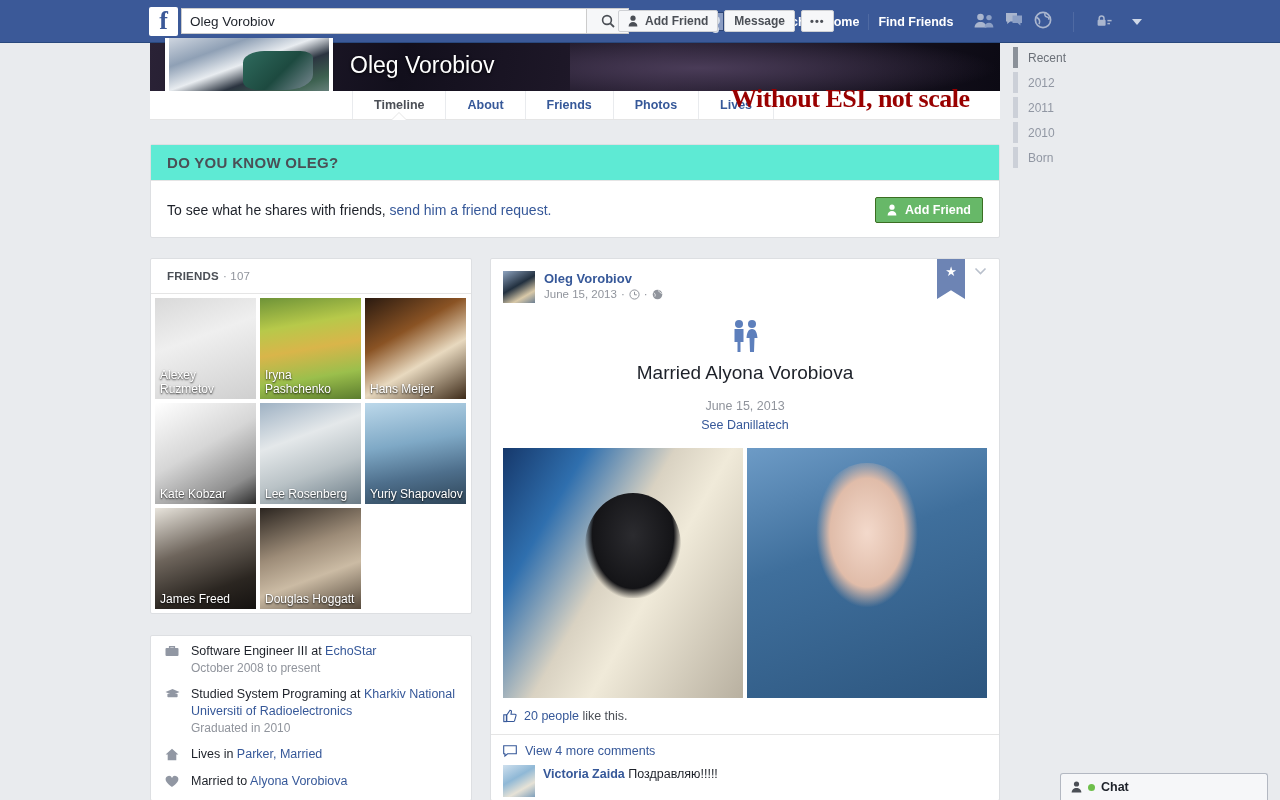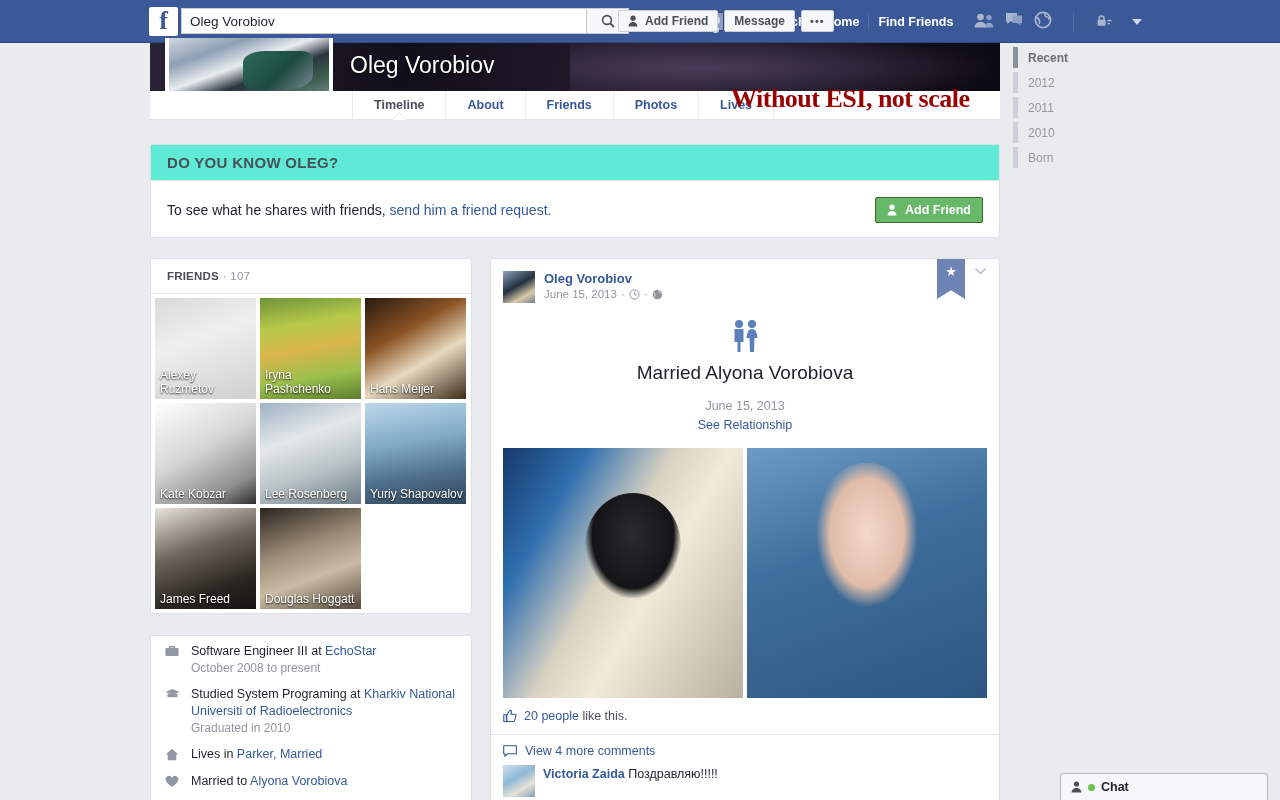--- a/index.html
+++ b/index.html
@@ -225,21 +225,21 @@
   .cmt-txt b { color: #365899; }
 
   
   .rail { position: absolute; left: 1013px; top: 45px; width: 120px; }
   .rail-item {
     display: flex; align-items: center; height: 25px; cursor: pointer;
   }
   .rail-bar { width: 5px; height: 21px; background: #ccd0d8; margin-right: 10px; }
   .rail-item.cur .rail-bar { background: #8b9199; }
   .rail-lbl { font-size: 12px; color: #9197a3; }
-  .rail-item.cur .rail-lbl { font-weight: bold; color: #6b7078; }
+  .rail-item.cur .rail-lbl { font-weight: normal; color: #6b7078; }
 
   
   .overlay {
     position: absolute; left: 731px; top: 84px;
     font-size: 26px; font-weight: bold; color: #990000;
     letter-spacing: -.5px; white-space: nowrap; z-index: 50;
     font-family: Liberation Serif, serif;
   }
 
   
@@ -481,21 +481,21 @@
     <div class="life-ic">
       <svg width="36" height="34" viewBox="0 0 36 34">
         <circle cx="12" cy="5" r="4" fill="#5d7fbc"></circle>
         <path d="M7.5 10h9v13h-3v10h-3V23h-3z" fill="#5d7fbc"></path>
         <circle cx="25" cy="5" r="4" fill="#5d7fbc"></circle>
         <path d="M25 10c4 0 5 4 5.5 9h-3l-.5 14h-4L22.5 19h-3C20 14 21 10 25 10z" fill="#5d7fbc"></path>
       </svg>
     </div>
     <div class="life-title">Married Alyona Vorobiova</div>
     <div class="life-date">June 15, 2013</div>
-    <div class="life-link">See Relationship</div>
+    <div class="life-link">See Danillatech</div>
 
     <div class="photos">
       <div class="ph ph1"></div>
       <div class="ph ph2"></div>
     </div>
 
     <div class="likes">
       <svg width="14" height="14" viewBox="0 0 14 14">
         <path d="M3.8 6 7 1.2c1 0 1.6.7 1.4 1.7L8 5.3h4c.8 0 1.2.6 1 1.3l-1.4 5c-.2.6-.6.9-1.2.9H3.8z" fill="none" stroke="#365899" stroke-width="1.1"></path>
         <rect x=".8" y="5.8" width="2.6" height="6.8" fill="none" stroke="#365899" stroke-width="1.1"></rect>

